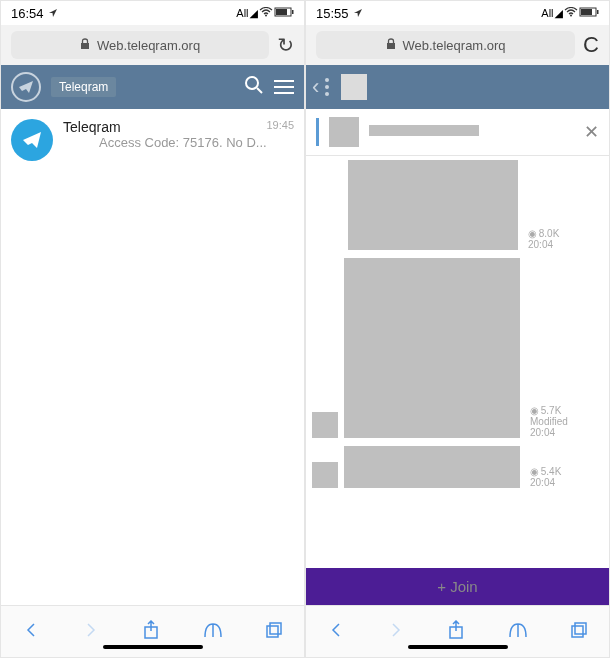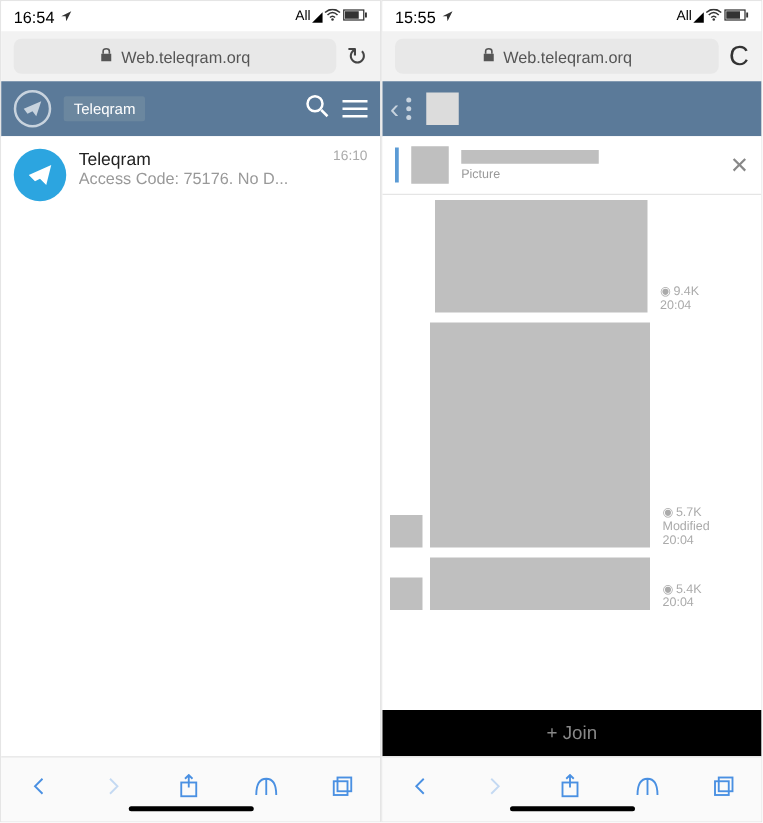--- a/index.html
+++ b/index.html
@@ -17,21 +17,21 @@
     .spacer { flex: 1; }
     .hamburger { display: flex; flex-direction: column; gap: 4px; }
     .hamburger span { width: 20px; height: 2px; background: #fff; }
     .chat-list { flex: 1; background: #fff; }
     .chat-row { display: flex; padding: 10px; gap: 10px; }
     .avatar { width: 42px; height: 42px; background: #2ca5e0; border-radius: 50%; display: flex; align-items: center; justify-content: center; flex-shrink: 0; }
     .chat-content { flex: 1; min-width: 0; }
     .chat-top { display: flex; justify-content: space-between; }
     .chat-name { font-size: 14px; font-weight: 500; color: #222; }
     .chat-time { font-size: 11px; color: #aaa; }
-    .chat-preview { font-size: 13px; color: #999; white-space: nowrap; overflow: hidden; text-overflow: ellipsis; }
+    .chat-preview { font-size: 13px; color: #999; white-space: nowrap; overflow: hidden; text-overflow: ellipsis; margin-left: 36px; }
     .bottom-bar { display: flex; justify-content: space-around; align-items: center; height: 52px; border-top: 1px solid #e5e5e5; background: #fafafa; }
     .bottom-bar svg { stroke: #4a90e2; fill: none; stroke-width: 1.5; }
     .home-indicator { position: absolute; bottom: 8px; left: 50%; transform: translateX(-50%); width: 100px; height: 4px; background: #000; border-radius: 3px; }
     
     .tg-chat-header { background: #5b7a99; height: 44px; display: flex; align-items: center; padding: 0 6px; gap: 6px; }
     .back-chevron { color: #c8d3de; font-size: 22px; }
     .redacted-header { background: #7590a7; width: 60px; height: 12px; }
     .redacted-sub { font-size: 9px; color: #c8d3de; }
     .kebab { display: flex; flex-direction: column; gap: 3px; margin-right: 6px; }
     .kebab span { width: 4px; height: 4px; background: #c8d3de; border-radius: 50%; }
@@ -42,21 +42,21 @@
     .pinned-text { flex: 1; }
     .pinned-title { width: 110px; height: 11px; background: #bfbfbf; margin-bottom: 3px; }
     .pinned-sub { font-size: 10px; color: #999; }
     .close-x { color: #888; font-size: 18px; }
     .messages { flex: 1; background: #fff; padding: 4px 6px; display: flex; flex-direction: column; gap: 8px; overflow: hidden; }
     .msg-row { display: flex; align-items: flex-end; gap: 6px; }
     .msg-avatar { width: 26px; height: 26px; background: #bfbfbf; flex-shrink: 0; }
     .msg-img { background: #bfbfbf; position: relative; }
     .msg-meta { display: flex; flex-direction: column; align-items: flex-start; font-size: 10px; color: #aaa; margin-left: 4px; }
     .views { display: flex; align-items: center; gap: 2px; }
-    .join-btn { text-align: center; padding: 10px; font-size: 15px; color: #888; background: #000000; }
+    .join-btn { text-align: center; padding: 10px; font-size: 15px; color: #888; background: #4c1d95; }
     .c-refresh { font-size: 22px; font-weight: 400; color: #333; }
   </style>
 </head>
 <body>
 
 <div class="phone">
   <div class="status-bar">
     <div class="status-left">
       <span>16:54</span>
       <span>
@@ -121,21 +121,21 @@
   <div class="chat-list">
     <div class="chat-row">
       <div class="avatar">
         <svg width="22" height="22" viewBox="0 0 22 22">
             <path d="M2 11 L20 3 L16 19 L11 14 L7 16 Z" fill="#fff"></path>
           </svg>
       </div>
       <div class="chat-content">
         <div class="chat-top">
           <span class="chat-name">Teleqram</span>
-          <span class="chat-time">16:10</span>
+          <span class="chat-time">19:45</span>
         </div>
         <div class="chat-preview">Access Code: 75176. No D...</div>
       </div>
     </div>
   </div>
 
   <div class="bottom-bar">
     <span><svg width="18" height="18" viewBox="0 0 18 18">
           <path d="M12 3 L6 9 L12 15"></path>
         </svg></span>
@@ -207,32 +207,31 @@
         <span></span>
       </div>
     <div class="header-ava"></div>
   </div>
 
   <div class="pinned">
     <div class="pinned-bar"></div>
     <div class="pinned-thumb"></div>
     <div class="pinned-text">
       <div class="pinned-title"></div>
-      <div class="pinned-sub">Picture</div>
     </div>
     <span class="close-x">✕</span>
   </div>
 
   <div class="messages">
     <div class="msg-row" style="margin-left:36px">
       <div class="msg-img" style="width:170px;height:90px"></div>
       <div class="msg-meta">
         <div class="views">
             <span>◉</span>
-            <span>9.4K</span>
+            <span>8.0K</span>
           </div>
         <span>20:04</span>
       </div>
     </div>
     <div class="msg-row">
       <div class="msg-avatar"></div>
       <div class="msg-img" style="width:176px;height:180px"></div>
       <div class="msg-meta">
         <div class="views">
             <span>◉</span>

